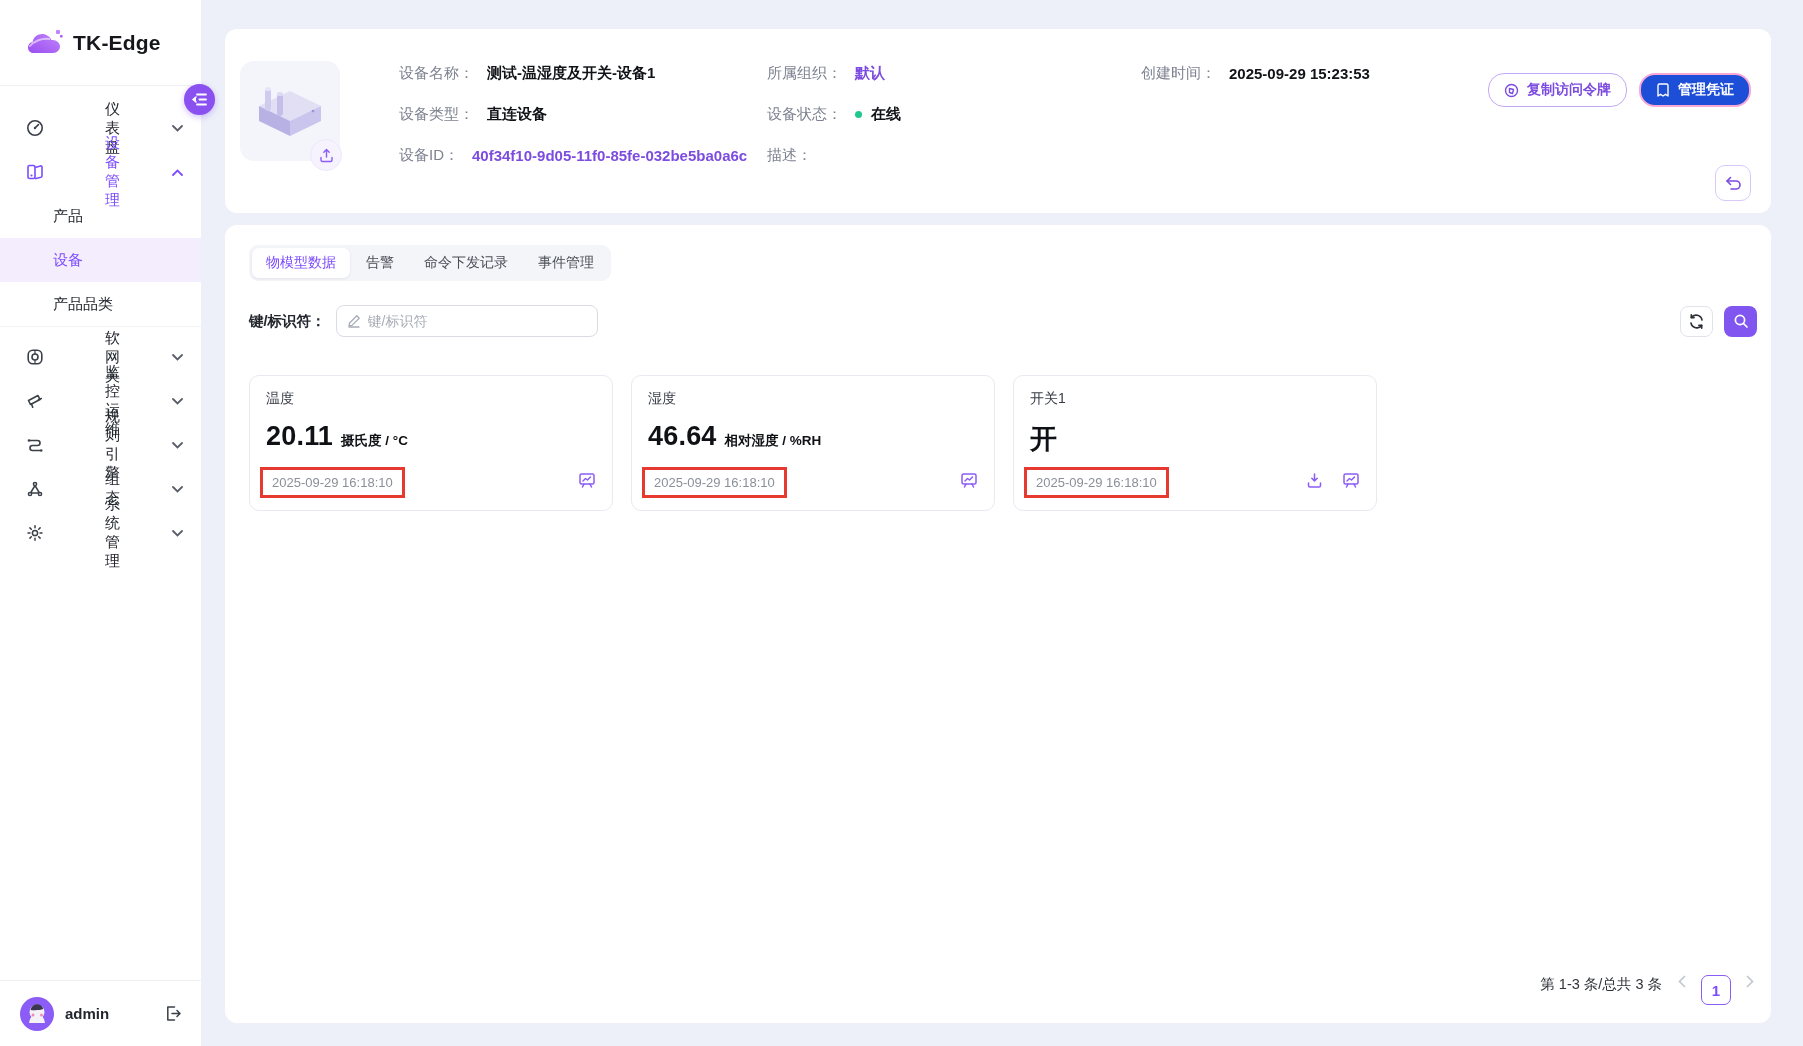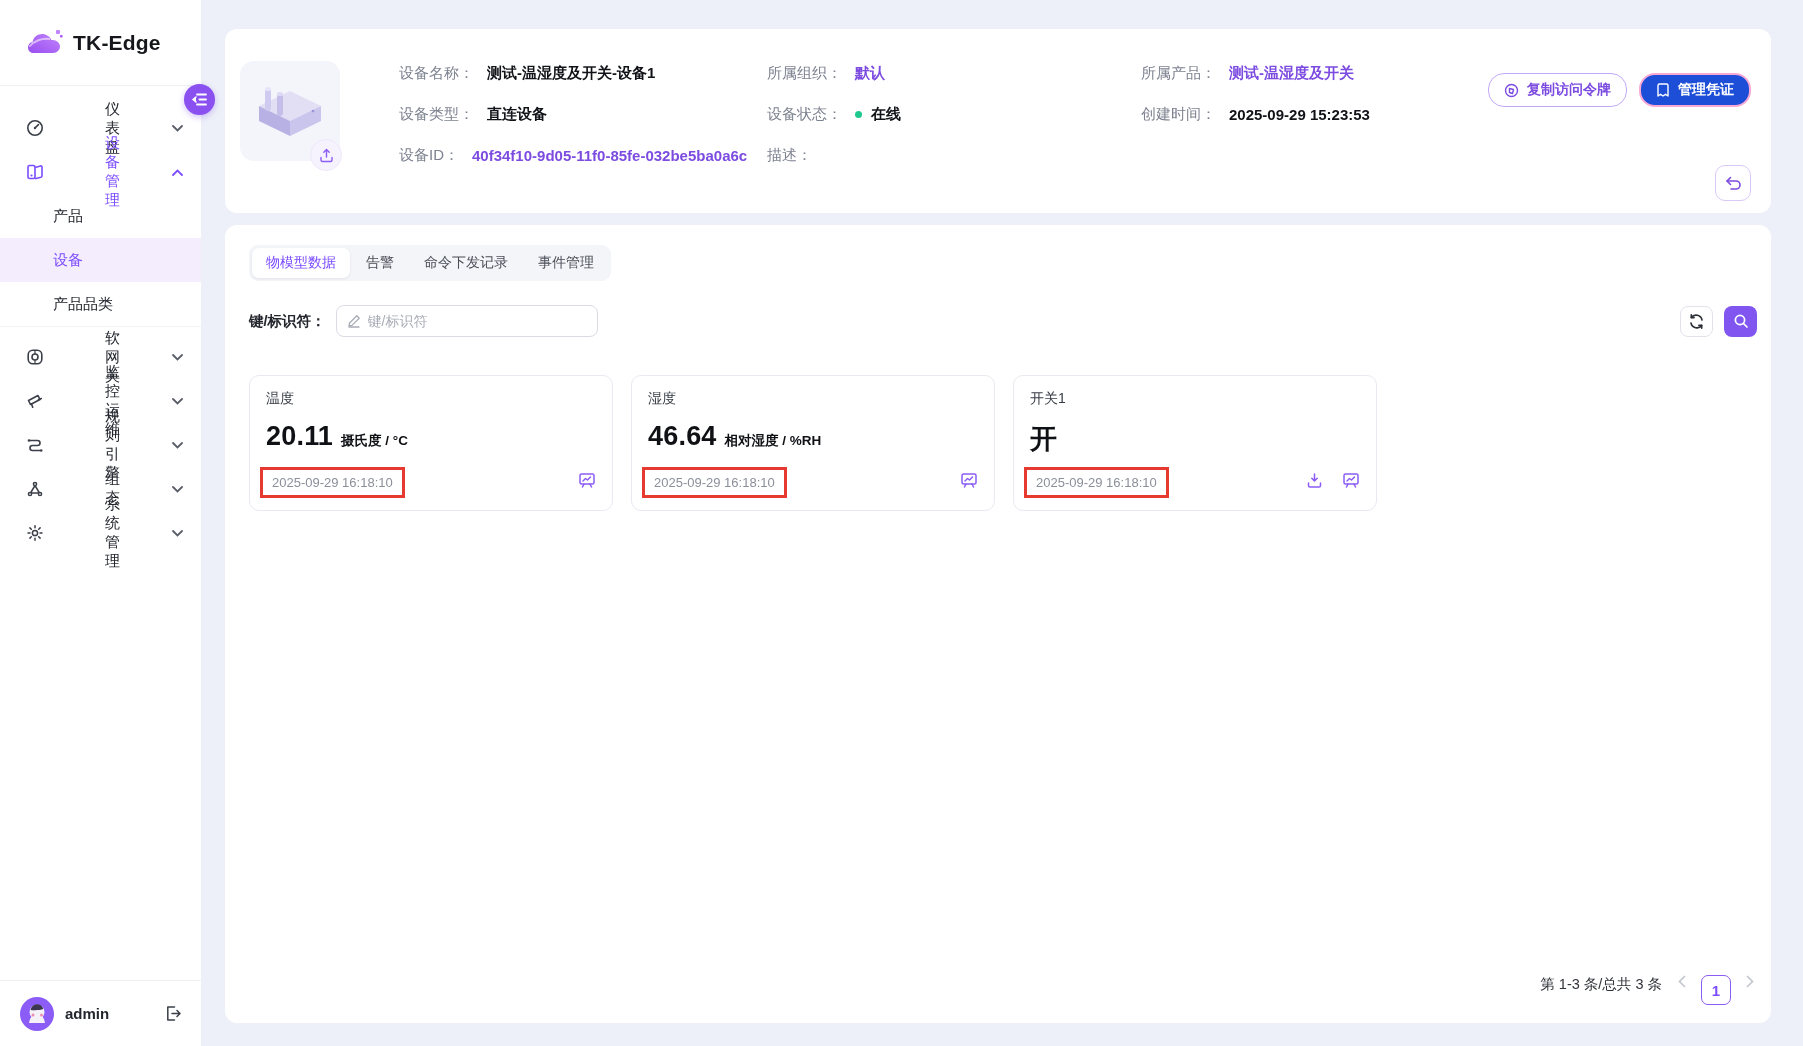--- a/index.html
+++ b/index.html
@@ -313,24 +313,20 @@
           <span class="status-dot"></span>
           <span class="fvalue">在线</span>
         </div>
         <div class="frow">
           <span class="flabel">描述：</span>
           <span class="fvalue"></span>
         </div>
       </div>
       <div class="fcol">
         <div class="frow">
-          <span class="flabel">所属产品：</span>
-          <span class="fvalue link">测试-温湿度及开关</span>
-        </div>
-        <div class="frow">
           <span class="flabel">创建时间：</span>
           <span class="fvalue">2025-09-29 15:23:53</span>
         </div>
       </div>
     </div>
 
     <div class="hdr-btns">
       <button class="btn btn-outline">
         <span class="bico">
           <svg width="15" height="15" viewBox="0 0 15 15" fill="none" stroke="#7c4be0" stroke-width="1.4">

